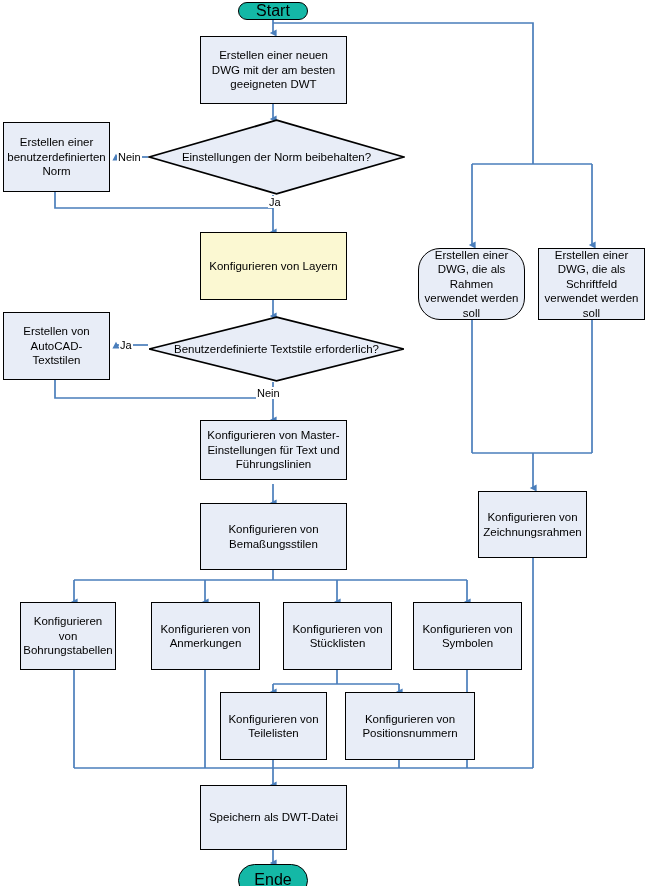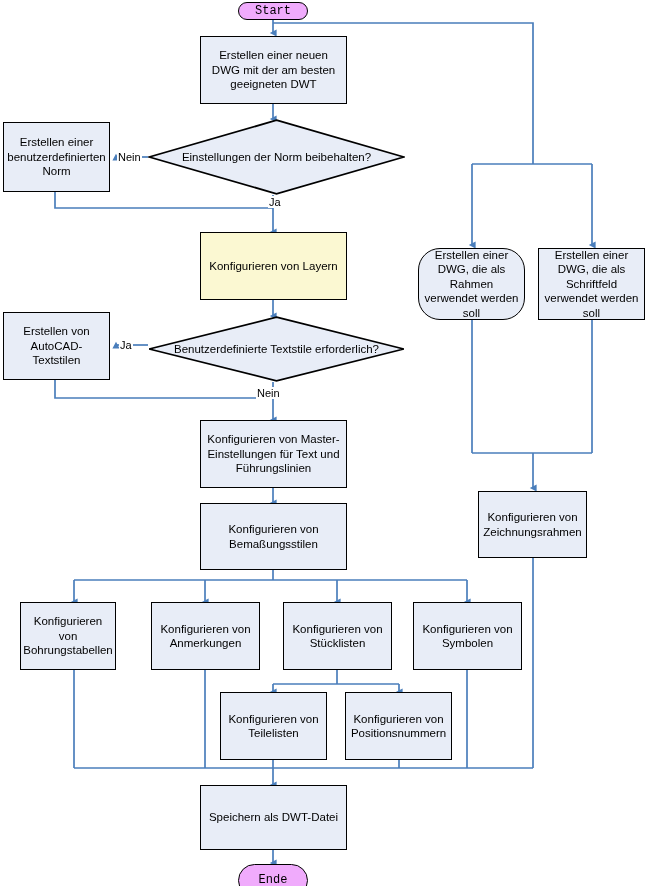--- a/index.html
+++ b/index.html
@@ -35,25 +35,24 @@
   }
   .proc {
     background: #e8edf7;
     border: 1.6px solid #000000;
     padding: 2px 4px;
   }
   .proc.highlight {
     background: #fbf8d2;
   }
   .term {
-    background: #f0abfc;
+    background: #14b8a6;
     border: 1.6px solid #000000;
     border-radius: 999px;
-    font-size: 12px;
-    font-family: Liberation Mono, monospace;
+    font-size: 16px;
   }
   .diamond {
     background: transparent;
     border: none;
     z-index: 3;
   }
   .diamond svg {
     position: absolute;
     left: 0; top: 0;
   }
@@ -172,21 +171,21 @@
     <svg width="257" height="66" viewBox="0 0 257 66" xmlns="http://www.w3.org/2000/svg">
       <polygon points="128.5,1.2 255.8,33 128.5,64.8 1.2,33" fill="#e8edf7" stroke="#000000" stroke-width="1.8"></polygon>
     </svg>
     <span class="dlabel">Benutzerdefinierte Textstile erforderlich?</span>
   </div>
 
   <div class="node proc" style="left:3px; top:312px; width:107px; height:68px;">
     <span>Erstellen von AutoCAD-Textstilen</span>
   </div>
 
-  <div class="node proc" style="left:200px; top:420px; width:147px; height:68px;">
+  <div class="node proc" style="left:200px; top:420px; width:147px; height:60px;">
     <span>Konfigurieren von Master-Einstellungen für Text und Führungslinien</span>
   </div>
 
   <div class="node proc" style="left:200px; top:503px; width:147px; height:67px;">
     <span>Konfigurieren von Bemaßungsstilen</span>
   </div>
 
   <div class="node proc" style="left:20px; top:602px; width:96px; height:68px;">
     <span>Konfigurieren von Bohrungstabellen</span>
   </div>
@@ -200,21 +199,21 @@
   </div>
 
   <div class="node proc" style="left:413px; top:602px; width:109px; height:68px;">
     <span>Konfigurieren von Symbolen</span>
   </div>
 
   <div class="node proc" style="left:220px; top:692px; width:107px; height:68px;">
     <span>Konfigurieren von Teilelisten</span>
   </div>
 
-  <div class="node proc" style="left:345px; top:692px; width:107px; height:68px;">
+  <div class="node proc" style="left:345px; top:692px; width:130px; height:68px;">
     <span>Konfigurieren von Positionsnummern</span>
   </div>
 
   <div class="node proc" style="left:418px; top:248px; width:107px; height:72px;border-radius:22px;">
     <span>Erstellen einer DWG, die als Rahmen verwendet werden soll</span>
   </div>
 
   <div class="node proc" style="left:538px; top:248px; width:107px; height:72px;">
     <span>Erstellen einer DWG, die als Schriftfeld verwendet werden soll</span>
   </div>

